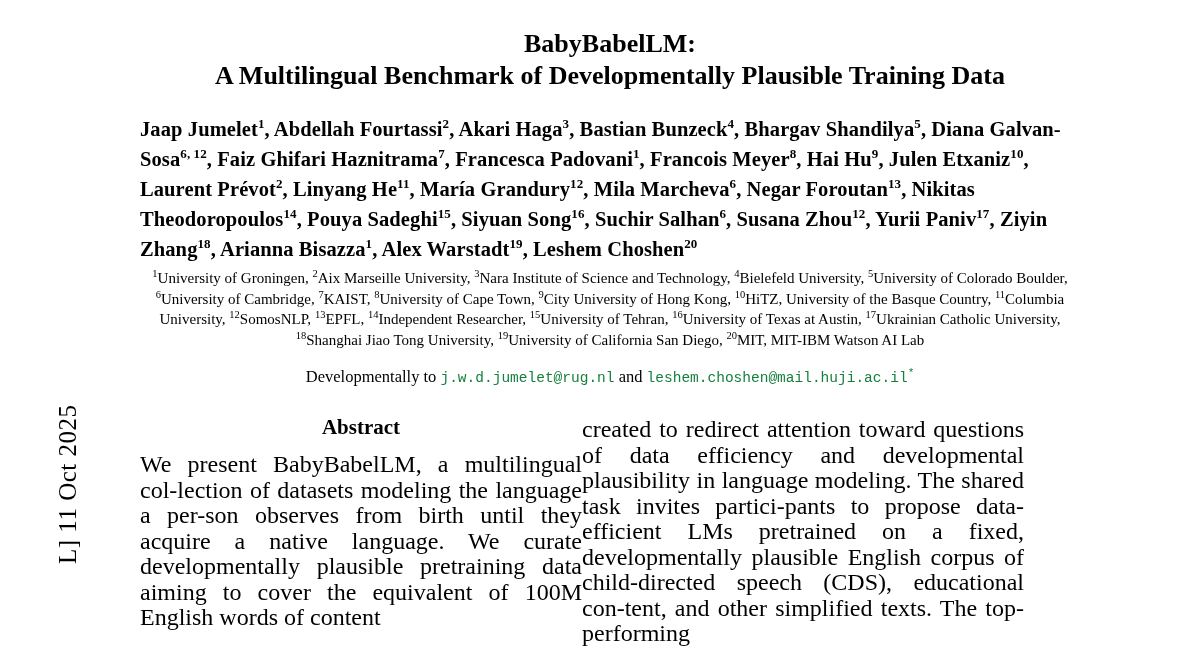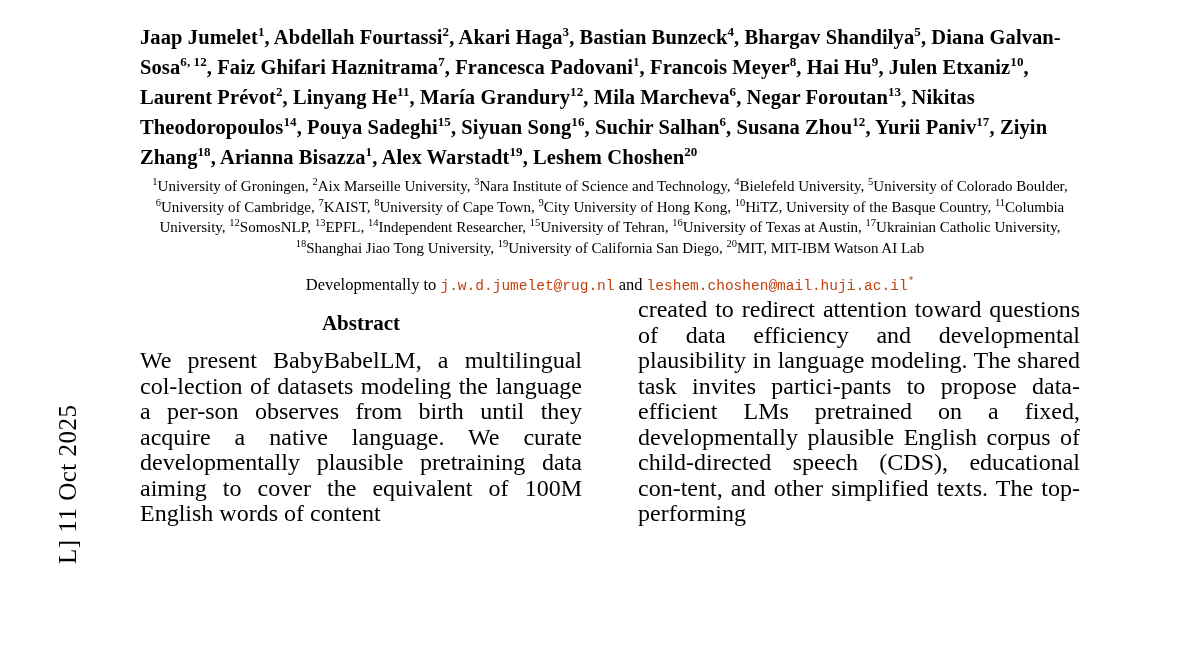--- a/index.html
+++ b/index.html
@@ -75,31 +75,30 @@
     line-height: 0;
   }
   .correspondence {
     text-align: center;
     font-size: 16.5px;
     margin-top: 17px;
   }
   .mono {
     font-family: "Liberation Mono", monospace;
     font-size: 14.5px;
-    color: #c2410c;
+    color: #15803d;
   }
   .mono.star::after {
     content: "*";
     vertical-align: super;
     font-size: 11px;
   }
   .columns {
     display: flex;
-    gap: 56px;
-    align-items: flex-end;
+    margin-top: 28px;
   }
   .col {
     width: 442px;
   }
   .abstract-head {
     text-align: center;
     font-weight: bold;
     font-size: 21px;
     margin-bottom: 12px;
   }
@@ -116,20 +115,24 @@
 </style>
 </head>
 <body>
 
 <div class="page">
 
   <div class="arxiv-stamp">L]  11 Oct 2025</div>
 
   <div class="content">
 
+    <div class="title">
+      <span>BabyBabelLM:</span>
+      <span class="line2">A Multilingual Benchmark of Developmentally Plausible Training Data</span>
+    </div>
 
     <div class="authors">Jaap Jumelet<sup>1</sup>, Abdellah Fourtassi<sup>2</sup>, Akari Haga<sup>3</sup>, Bastian Bunzeck<sup>4</sup>, Bhargav Shandilya<sup>5</sup>, Diana Galvan-Sosa<sup>6, 12</sup>, Faiz Ghifari Haznitrama<sup>7</sup>, Francesca Padovani<sup>1</sup>, Francois Meyer<sup>8</sup>, Hai Hu<sup>9</sup>, Julen Etxaniz<sup>10</sup>, Laurent Prévot<sup>2</sup>, Linyang He<sup>11</sup>, María Grandury<sup>12</sup>, Mila Marcheva<sup>6</sup>, Negar Foroutan<sup>13</sup>, Nikitas Theodoropoulos<sup>14</sup>, Pouya Sadeghi<sup>15</sup>, Siyuan Song<sup>16</sup>, Suchir Salhan<sup>6</sup>, Susana Zhou<sup>12</sup>, Yurii Paniv<sup>17</sup>, Ziyin Zhang<sup>18</sup>, Arianna Bisazza<sup>1</sup>, Alex Warstadt<sup>19</sup>, Leshem Choshen<sup>20</sup></div>
 
     <div class="affils"><sup>1</sup>University of Groningen, <sup>2</sup>Aix Marseille University, <sup>3</sup>Nara Institute of Science and Technology, <sup>4</sup>Bielefeld University, <sup>5</sup>University of Colorado Boulder, <sup>6</sup>University of Cambridge, <sup>7</sup>KAIST, <sup>8</sup>University of Cape Town, <sup>9</sup>City University of Hong Kong, <sup>10</sup>HiTZ, University of the Basque Country, <sup>11</sup>Columbia University, <sup>12</sup>SomosNLP, <sup>13</sup>EPFL, <sup>14</sup>Independent Researcher, <sup>15</sup>University of Tehran, <sup>16</sup>University of Texas at Austin, <sup>17</sup>Ukrainian Catholic University, <sup>18</sup>Shanghai Jiao Tong University, <sup>19</sup>University of California San Diego, <sup>20</sup>MIT, MIT-IBM Watson AI Lab</div>
 
     <div class="correspondence">
       <span>Developmentally to</span>
       <span class="mono">j.w.d.jumelet@rug.nl</span>
       <span>and</span>
       <span class="mono star">leshem.choshen@mail.huji.ac.il</span>

